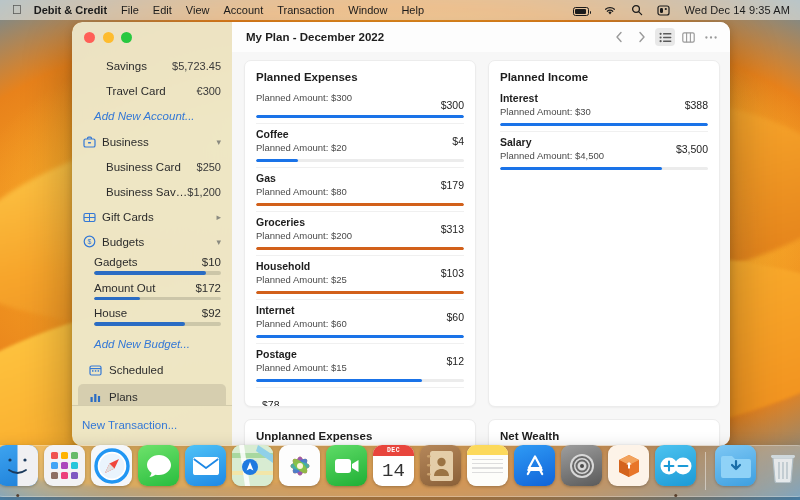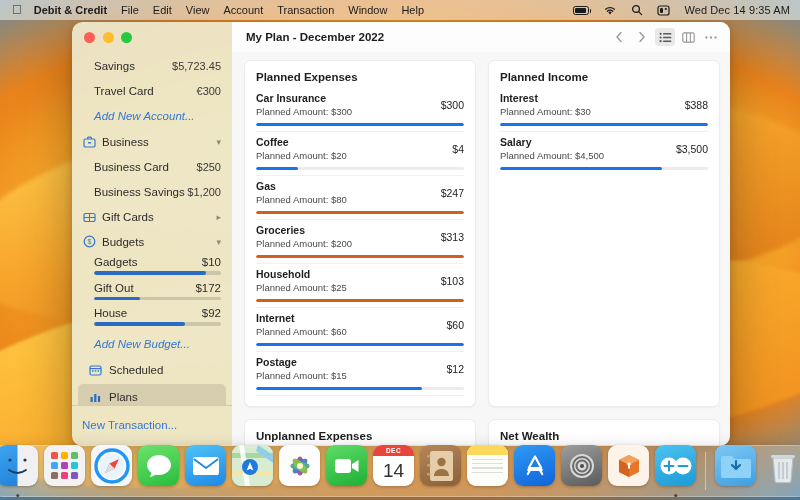--- a/index.html
+++ b/index.html
@@ -47,21 +47,21 @@
     background:rgba(245,245,240,.55);
     backdrop-filter:blur(22px);
     display:flex; align-items:center;
     padding:0 8px;
     font-size:11px; color:#1b1b1b;
     z-index:60;
   }
   .mb-apple { font-size:13px; margin:0 12px 1px 4px; line-height:1; }
   .mb-app { font-weight:bold; margin-right:14px; }
   .mb-item { margin-right:14px; }
-  .mb-right { margin-left:auto; display:flex; align-items:center; gap:14px; padding-right:2px; }
+  .mb-right { margin-left:auto; display:flex; align-items:flex-end; gap:14px; padding-right:2px; }
   .mb-batt { width:16px; height:9px; border:1.2px solid #1b1b1b; border-radius:2.5px; position:relative; }
   .mb-batt::before { content:""; position:absolute; left:1px; top:1px; bottom:1px; width:11px; background:#1b1b1b; border-radius:1px; }
   .mb-batt::after { content:""; position:absolute; right:-3px; top:2.5px; width:1.6px; height:3.5px; background:#1b1b1b; border-radius:0 1px 1px 0; }
   .mb-ico { display:flex; align-items:center; }
   .mb-time { font-size:11px; letter-spacing:.1px; }
 
   
   .window {
     position:absolute; left:72px; top:22px; width:658px; height:424px;
     border-radius:10px; overflow:hidden;
@@ -82,21 +82,21 @@
   .tl.r { background:#ff5f57; } .tl.y { background:#febc2e; } .tl.g { background:#28c840; }
 
   .sb-scroll { flex:1; overflow:hidden; padding-top:1px; position:relative; }
   .sb-row {
     display:flex; align-items:center;
     height:25px; padding:0 11px 0 10px;
     font-size:11.5px; color:#2c2c2c;
   }
   .sb-row .nm { flex:1; white-space:nowrap; overflow:hidden; text-overflow:ellipsis; }
   .sb-row .amt { font-size:11px; color:#3a3a3a; }
-  .sb-row.child { padding-left:22px; }
+  .sb-row.child { padding-left:22px;margin-left:12px; }
   .sb-row.group .nm { padding-left:6px; }
   .sb-ico { width:14px; height:14px; flex-shrink:0; display:flex; align-items:center; justify-content:center; }
   .sb-chev { font-size:9px; color:#8a8a80; margin-left:4px; }
   .sb-link { font-size:11.5px; color:#3478d6; padding:0 10px; height:26px; display:flex; align-items:center; }
   .sb-link.ind { padding-left:22px;font-style:italic; }
 
   .sb-nav { height:27px; display:flex; align-items:center; gap:7px; padding:0 10px; margin:0 6px; font-size:11.5px; color:#2c2c2c; border-radius:5px; }
   .sb-nav.sel { background:rgba(0,0,0,.10); }
 
   .budget-item { padding:2px 11px 5px 22px; }
@@ -142,21 +142,21 @@
     padding:4px 7px; border-radius:14px;
     background:rgba(255,255,255,.22);
     backdrop-filter:blur(24px);
     border:1px solid rgba(255,255,255,.28);
     box-shadow:0 5px 18px rgba(0,0,0,.22);
     z-index:55;
   }
   .dock-app { width:41px; height:41px; border-radius:9px; position:relative; display:flex; align-items:center; justify-content:center; overflow:hidden; box-shadow:0 1px 3px rgba(0,0,0,.25); }
   .dock-sep { width:1px; height:38px; background:rgba(255,255,255,.45); margin:0 3px; align-self:center; }
   .run-dot { position:absolute; bottom:-5px; left:50%; transform:translateX(-50%); width:3.5px; height:3.5px; border-radius:50%; background:rgba(60,30,10,.75); }
-  .dock-item { position:relative; display:flex; flex-direction:column; align-items:center; padding-bottom:6px; }
+  .dock-item { position:relative; display:flex; flex-direction:column; align-items:center; padding-bottom:6px;font-family:Liberation Mono, monospace; }
 </style>
 </head>
 <body>
 
 <div class="wallpaper">
   <div class="wp-l1"></div>
   <div class="wp-l2"></div>
   <div class="wp-l5"></div>
   <div class="wp-l3"></div>
   <div class="wp-l4"></div>
@@ -268,21 +268,21 @@
         <div class="budget-top">
           <span>Gadgets</span>
           <span>$10</span>
         </div>
         <div class="budget-track">
           <div class="budget-fill" id="bf0" style="width: 88%; background: rgb(42, 108, 196);"></div>
         </div>
       </div>
       <div class="budget-item">
         <div class="budget-top">
-          <span>Gift Out</span>
+          <span>Amount Out</span>
           <span>$172</span>
         </div>
         <div class="budget-track">
           <div class="budget-fill" id="bf1" style="width: 36%; background: rgb(42, 108, 196);"></div>
         </div>
       </div>
       <div class="budget-item">
         <div class="budget-top">
           <span>House</span>
           <span>$92</span>
@@ -366,21 +366,20 @@
     </div>
 
     <div class="content">
 
       <div class="card tall">
         <div class="card-title">Planned Expenses</div>
         <div id="expense-rows">
             <div class="plan-row">
               <div class="plan-head">
                 <div class="plan-labels">
-                  <div class="plan-name">Car Insurance</div>
                   <div class="plan-sub">Planned Amount: $300</div>
                 </div>
                 <div class="plan-amt">$300</div>
               </div>
               <div class="plan-track">
                 <div class="plan-fill" style="width: 100%; background: rgb(26, 115, 232);"></div>
               </div>
             </div>
             <div class="plan-row">
               <div class="plan-head">
@@ -393,21 +392,21 @@
               <div class="plan-track">
                 <div class="plan-fill" style="width: 20%; background: rgb(26, 115, 232);"></div>
               </div>
             </div>
             <div class="plan-row">
               <div class="plan-head">
                 <div class="plan-labels">
                   <div class="plan-name">Gas</div>
                   <div class="plan-sub">Planned Amount: $80</div>
                 </div>
-                <div class="plan-amt">$247</div>
+                <div class="plan-amt">$179</div>
               </div>
               <div class="plan-track">
                 <div class="plan-fill" style="width: 100%; background: rgb(210, 96, 26);"></div>
               </div>
             </div>
             <div class="plan-row">
               <div class="plan-head">
                 <div class="plan-labels">
                   <div class="plan-name">Groceries</div>
                   <div class="plan-sub">Planned Amount: $200</div>

